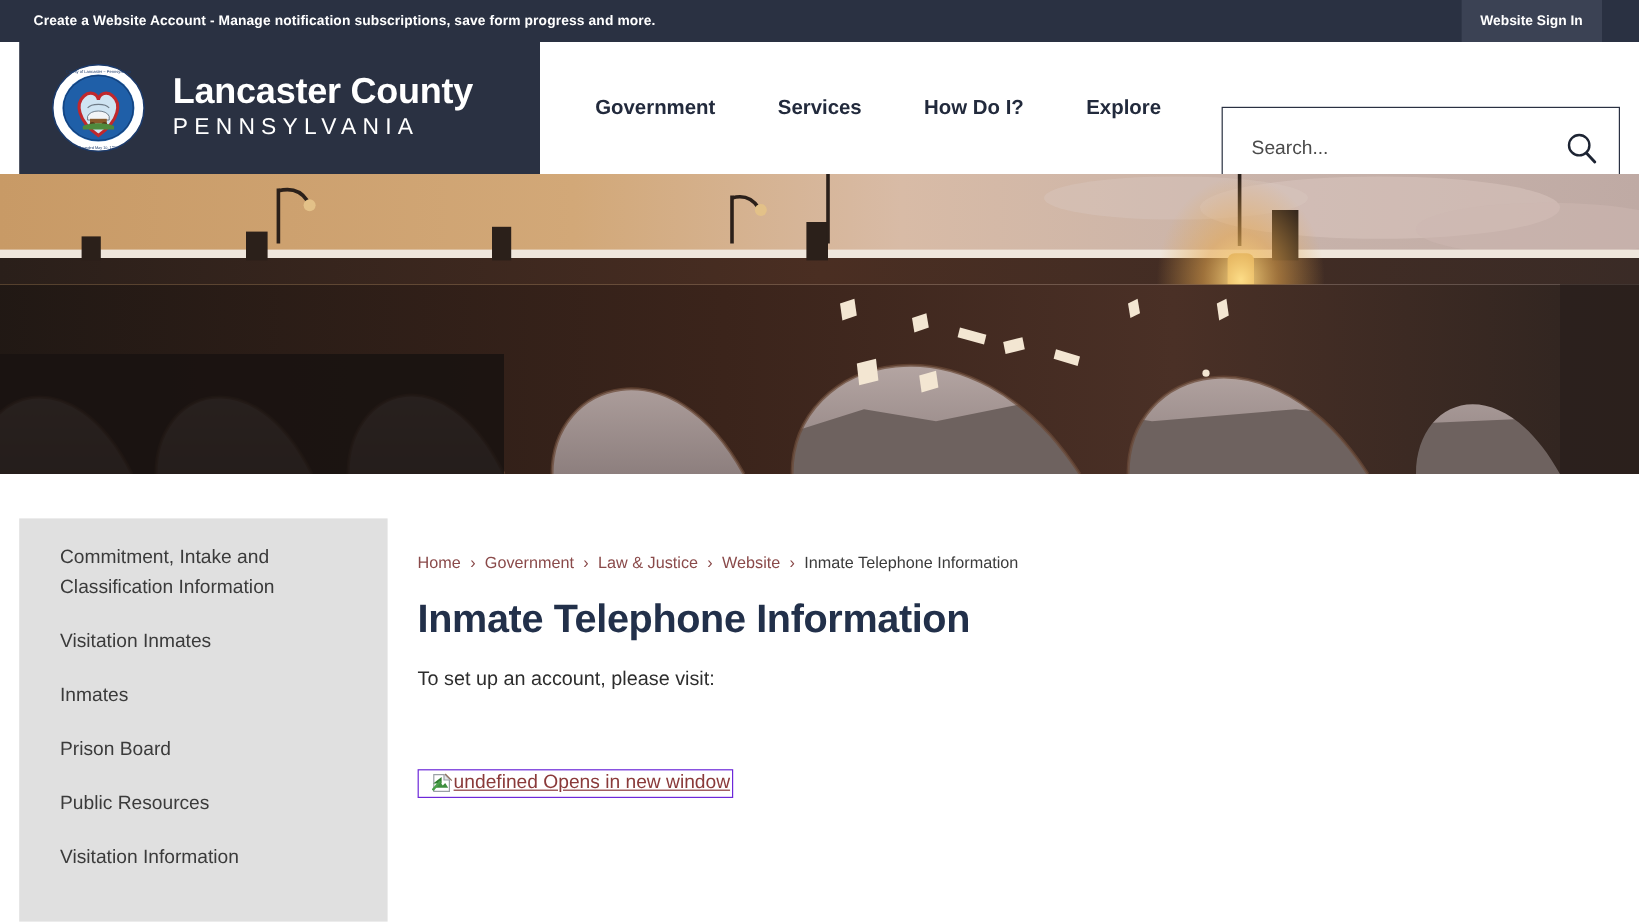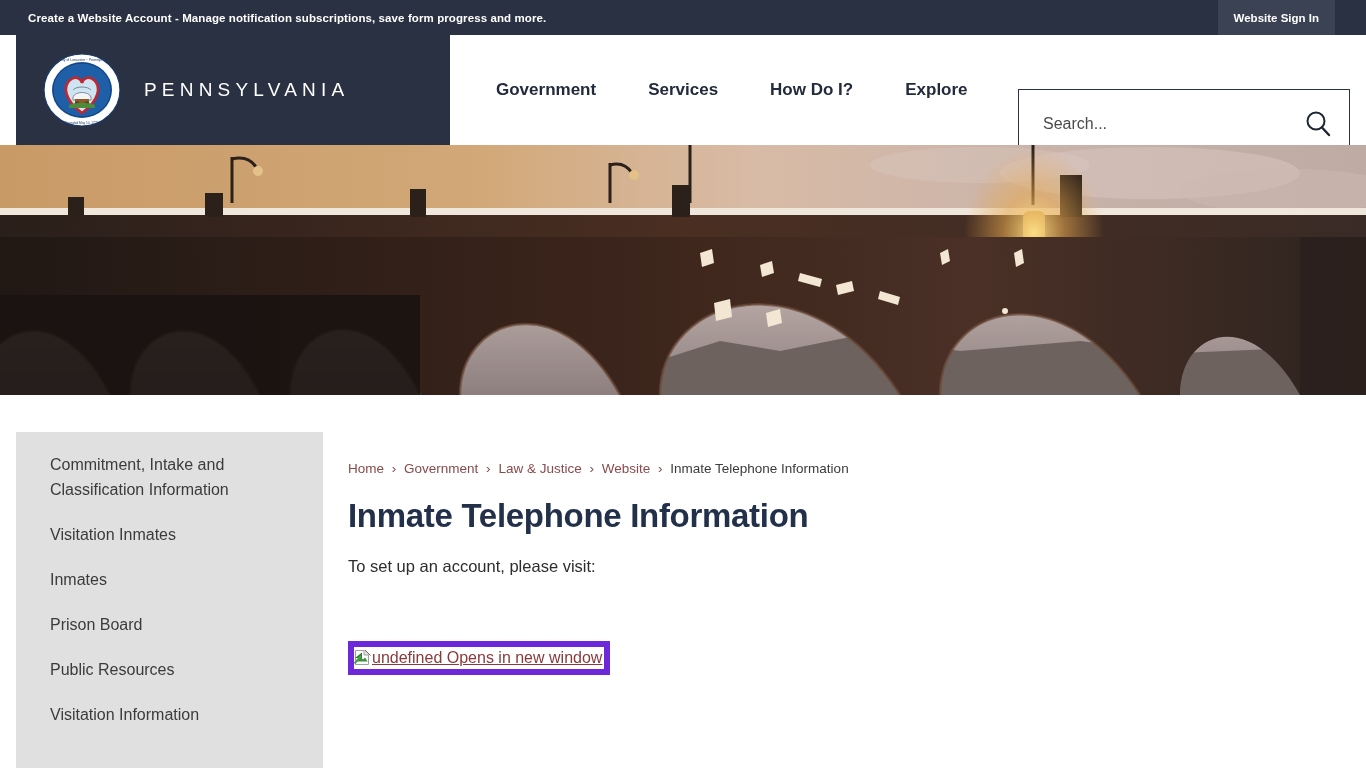--- a/index.html
+++ b/index.html
@@ -160,22 +160,22 @@
   }
   .body-text {
     font-size: 16.5px;
     color: #2d2d2d;
   }
 
   .broken-link {
     display: inline-flex;
     align-items: center;
     margin-top: 48px;
-    border: 6px solid #6d28d9;
-    padding: 2px 2px 2px 0;
+    border: 1px solid #6d28d9;
+    padding: 2px 2px 2px 11px;
     text-decoration: none;
     background: #ffffff;
   }
   .broken-icon { flex: none; margin-right: 1px; line-height: 0; }
   .broken-text {
     color: #8a3a3a;
     font-size: 16px;
     text-decoration: underline;
     white-space: nowrap;
   }
@@ -201,20 +201,21 @@
         <path d="M31 40 C34 36 46 36 49 40" fill="none" stroke="#6f7c88" stroke-width="0.9"></path>
         <rect x="33" y="49" width="14" height="4" fill="#8a5a2a"></rect>
         <circle cx="35" cy="54" r="2.4" fill="#5a3a1a"></circle>
         <circle cx="45" cy="54" r="2.4" fill="#5a3a1a"></circle>
         <path d="M27 55 C33 52 47 52 53 55 L53 58 L27 58 Z" fill="#4e8a3c"></path>
         <text x="40" y="11" font-size="3.4" fill="#1b3a6b" text-anchor="middle" font-family="Liberation Sans, sans-serif">County of Lancaster ~ Pennsylvania</text>
         <text x="40" y="74" font-size="3.2" fill="#1b3a6b" text-anchor="middle" font-family="Liberation Sans, sans-serif">Founded May 10, 1729</text>
       </svg>
     </span>
     <div class="logo-text">
+      <div class="logo-title">Lancaster County</div>
       <div class="logo-sub">PENNSYLVANIA</div>
     </div>
   </div>
 
   <nav class="nav">
     <div class="nav-item">Government</div>
     <div class="nav-item">Services</div>
     <div class="nav-item">How Do I?</div>
     <div class="nav-item">Explore</div>
   </nav>

